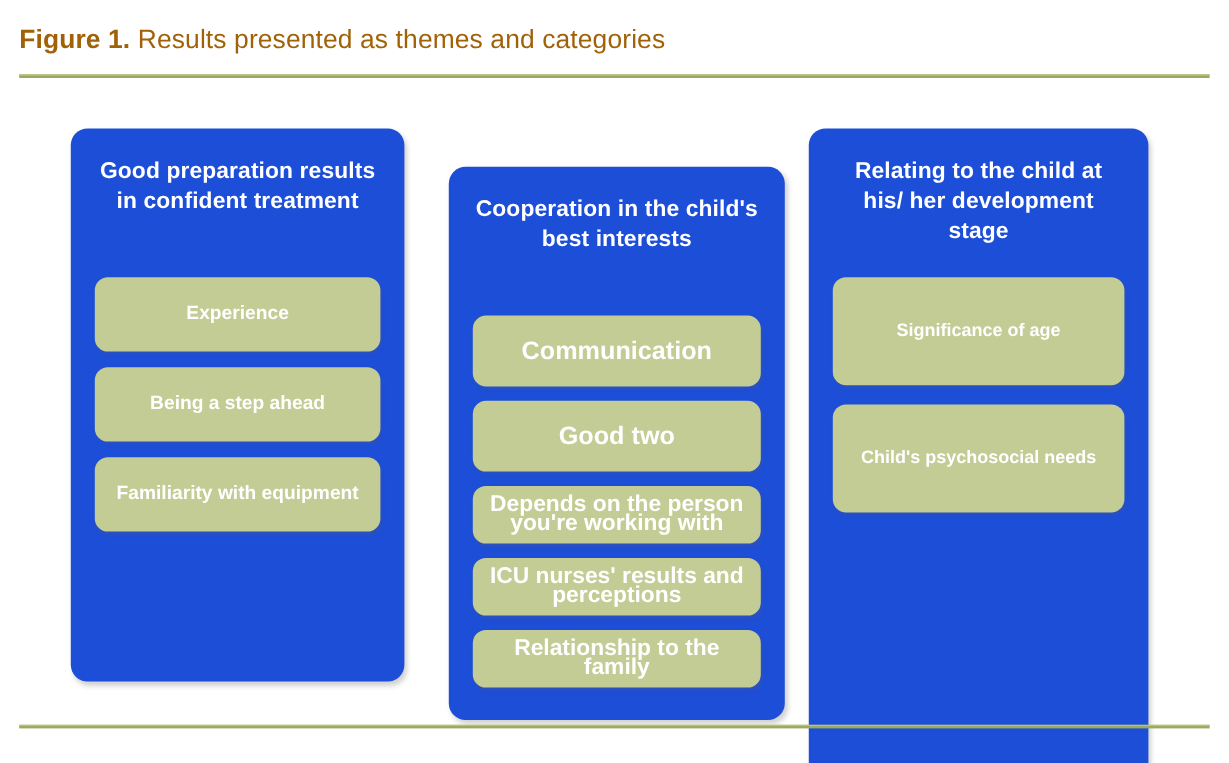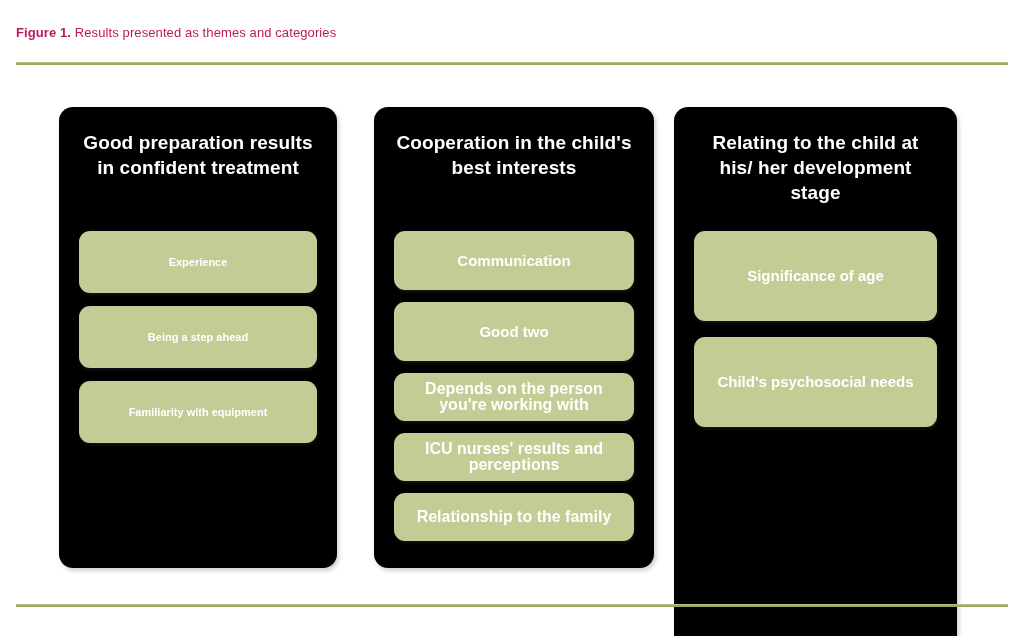--- a/index.html
+++ b/index.html
@@ -16,23 +16,23 @@
     overflow: hidden;
     position: relative;
   }
 
   
   .caption {
     position: absolute;
     left: 16px;
     top: 20px;
     width: 990px;
-    font-size: 13px;
+    font-size: 22px;
     line-height: 26px;
-    color: #be185d;
+    color: #a16207;
     letter-spacing: 0.1px;
     white-space: nowrap;
   }
   .caption-label {
     font-weight: bold;
   }
   .caption-text {
     font-weight: normal;
   }
 
@@ -54,28 +54,28 @@
     position: absolute;
     left: 0;
     top: 70px;
     width: 1024px;
     height: 520px;
   }
 
   .panel {
     position: absolute;
     top: 37px;
-    background: #000000;
+    background: #1d4ed8;
     border-radius: 14px;
     box-sizing: border-box;
     padding: 0 20px;
     box-shadow: 2px 3px 4px rgba(90, 90, 90, 0.28);
   }
   .panel-1 { left: 59px;  width: 278px; height: 461px; }
-  .panel-2 { left: 374px; width: 280px; height: 461px; }
+  .panel-2 { left: 374px; width: 280px; height: 461px; margin-top: 32px; }
   .panel-3 { left: 674px; width: 283px; height: 573px; }
 
   .panel-title {
     color: #ffffff;
     font-weight: bold;
     text-align: center;
     font-size: 19px;
     line-height: 25px;
     padding-top: 23px;
     letter-spacing: 0.1px;
@@ -101,36 +101,36 @@
     justify-content: center;
     text-align: center;
     line-height: 17px;
     box-sizing: border-box;
     padding: 4px 8px;
     box-shadow: 1px 2px 3px rgba(90, 90, 90, 0.22);
   }
 
   
   .panel-1 .card {
-    font-size: 11px;
+    font-size: 16px;
     line-height: 18px;
     height: 62px;
     margin-bottom: 13px;
   }
   .panel-1 .card:last-child { margin-bottom: 0; }
 
   
   .panel-2 .card {
     font-size: 14px;
     line-height: 17px;
     margin-bottom: 12px;
   }
   .panel-2 .card:last-child { margin-bottom: 0; }
-  .panel-2 .card.size-regular { height: 59px; font-size: 15px; }
-  .panel-2 .card.size-compact { height: 48px; font-size: 16px; line-height: 16px; }
+  .panel-2 .card.size-regular { height: 59px; font-size: 21px; }
+  .panel-2 .card.size-compact { height: 48px; font-size: 19px; line-height: 16px; }
 
   
   .panel-3 .card {
     font-size: 15px;
     line-height: 20px;
     height: 90px;
     margin-bottom: 16px;
   }
   .panel-3 .card:last-child { margin-bottom: 0; }
 </style>

